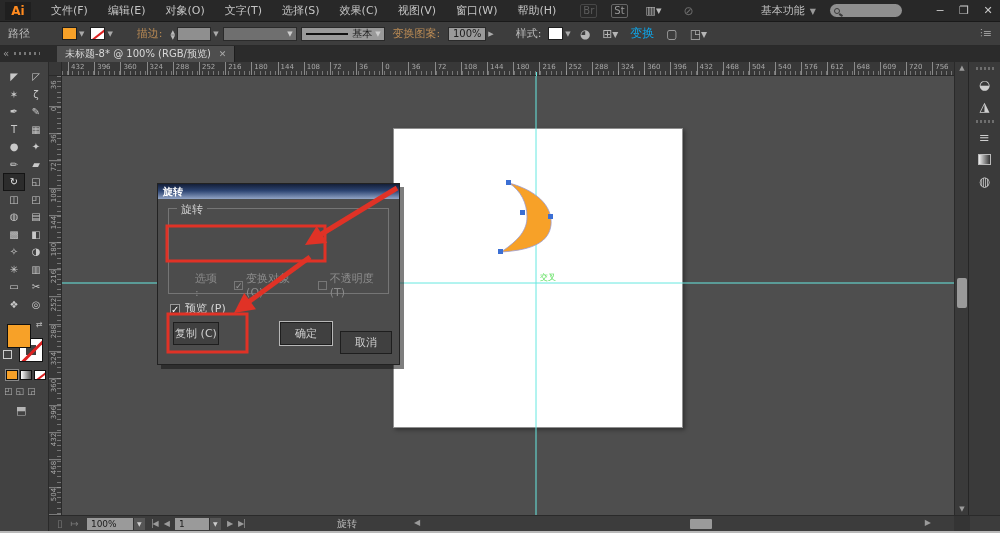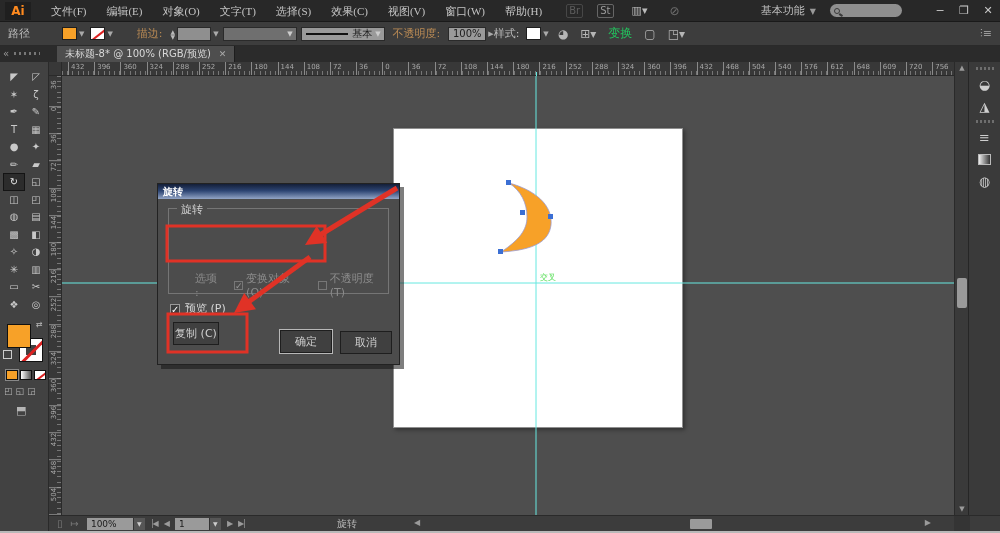--- a/index.html
+++ b/index.html
@@ -5,21 +5,21 @@
   * { margin:0; padding:0; box-sizing:border-box; }
   html,body { width:1000px; height:533px; overflow:hidden; background:#333;
     font-family:"DejaVu Sans","Liberation Sans",sans-serif; }
 
   
   #titlebar { position:absolute; left:0; top:0; width:1000px; height:22px;
     background:#282828; display:flex; align-items:center; border-bottom:1px solid #1a1a1a; }
   #ai-logo { width:26px; height:18px; margin-left:5px; background:#1f1f1f;
     color:#ff8a1e; font-weight:bold; font-size:12px; text-align:center; line-height:18px; }
   #menu-items { display:flex; margin-left:10px; }
-  .menu-item { color:#c5c5c5; font-size:11px; padding:0 10px; line-height:22px; cursor:default;font-family:Liberation Serif, serif; }
+  .menu-item { color:#c5c5c5; font-size:11px; padding:0 10px; line-height:22px; cursor:default; }
   .tb-ic { color:#9a9a9a; font-size:10px; margin-left:14px; border:1px solid #666;
     padding:0 2px; line-height:12px; border-radius:2px; }
   .tb-ic.dim { color:#5d5d5d; border-color:#474747; }
   #arrange-icon { margin-left:18px; color:#bbb; font-size:11px; }
   #share-icon { margin-left:22px; color:#707070; font-size:12px; }
   #right-cluster { margin-left:auto; display:flex; align-items:center; }
   #workspace-switcher { color:#bdbdbd; font-size:11px; margin-right:14px; }
   #workspace-switcher .car { font-size:8px; color:#999; margin-left:5px; }
   #search-box { width:72px; height:13px; background:#8f8f8f; border-radius:7px;
     display:flex; align-items:center; margin-right:26px; }
@@ -47,21 +47,21 @@
   .valbox { height:14px; background:#8f8f8f; border:1px solid #2a2a2a; margin-left:2px; }
   .combo { height:14px; background:#6f6f6f; border:1px solid #2a2a2a; margin-left:4px;
     display:flex; align-items:center; justify-content:flex-end; }
   .combo .car { font-size:7px; color:#ccc; margin:0 3px; }
   #stroke-style-combo { width:84px; background:#9a9a9a; }
   #stroke-style-combo .line { flex:1; height:2px; background:#111; margin:0 4px; }
   #stroke-style-combo .txt { color:#1c1c1c; font-size:10px; }
   #opacity-box { width:38px; background:#9a9a9a; color:#1c1c1c; display:flex;
     align-items:center; justify-content:center; font-size:10px; }
   .cbar-icon { color:#b5b5b5; font-size:12px; margin:0 6px; }
-  .cbar-icon.orange { color:#22c55e; }
+  .cbar-icon.orange { color:#0ea5e9; }
   #panel-menu-icon { margin-left:auto; margin-right:8px; color:#9a9a9a; font-size:11px; }
 
   
   #tabrow { position:absolute; left:0; top:46px; width:1000px; height:16px; background:#2b2b2b; }
   #collapse-icon { position:absolute; left:3px; top:2px; color:#9a9a9a; font-size:10px; }
   #tool-grip { position:absolute; left:14px; top:6px; width:26px; height:3px;
     background:repeating-linear-gradient(90deg,#777 0 2px,transparent 2px 5px); }
   #doc-tab { position:absolute; left:57px; top:0; height:16px; background:#4e4e4e;
     color:#d8d8d8; font-size:10px; display:flex; align-items:center; padding:0 8px; gap:8px;
     border-right:1px solid #1d1d1d; }
@@ -142,21 +142,21 @@
   #options-label { margin-left:26px; }
   .dimcheck { width:9px; height:9px; border:1px solid #777; margin:0 3px 0 12px;
     font-size:9px; line-height:8px; color:#9a9a9a; text-align:center; }
   #preview-row { position:absolute; left:12px; top:117px; display:flex; align-items:center;
     color:#d6d6d6; font-size:11px; }
   #preview-check { width:10px; height:10px; border:1px solid #999; background:#3c3c3c;
     color:#fff; font-size:10px; line-height:9px; text-align:center; margin-right:5px; }
   .dlg-btn { position:absolute; top:138px; height:23px; background:#404040; border:1px solid #1e1e1e;
     color:#cfcfcf; font-size:11px; text-align:center; line-height:21px; }
   #copy-btn { left:15px; width:46px; }
-  #ok-btn { left:122px; width:52px; box-shadow:0 0 0 1px #b8b8b8;margin-top:8px; }
+  #ok-btn { left:122px; width:52px; box-shadow:0 0 0 1px #b8b8b8; }
   #cancel-btn { left:182px; width:52px;margin-top:9px; }
 
   
   #annot-svg { position:absolute; left:0; top:0; z-index:40; pointer-events:none; }
 
   
   #dock { position:absolute; left:968px; top:62px; width:32px; height:471px; background:#3a3a3a;
     border-left:1px solid #262626; }
   #dock-col { display:flex; flex-direction:column; align-items:center; padding-top:2px; }
   .dock-grip { width:18px; height:3px; margin:3px 0;
@@ -244,24 +244,24 @@
   <span class="valbox" style="width:34px"></span>
   <span class="mini-car">▼</span>
   <span class="combo" style="width:74px">
       <span class="car">▼</span>
     </span>
   <span class="combo" id="stroke-style-combo">
     <span class="line"></span>
     <span class="txt">基本</span>
     <span class="car">▼</span>
   </span>
-  <span class="lbl link" style="margin-left:8px">不透明度:</span>
+  <span class="lbl link" style="margin-left:8px">变换图案:</span>
   <span class="combo" id="opacity-box">100%</span>
   <span class="mini-car">▶</span>
-  <span class="lbl" style="margin-left:0">样式:</span>
+  <span class="lbl" style="margin-left:22px">样式:</span>
   <span class="swatch-combo">
     <span class="swatch" style="background:#fff"></span>
     <span class="mini-car">▼</span>
   </span>
   <span class="cbar-icon">◕</span>
   <span class="cbar-icon">⊞▾</span>
   <span class="cbar-icon orange">变换</span>
   <span class="cbar-icon">▢</span>
   <span class="cbar-icon">◳▾</span>
   <span id="panel-menu-icon">⫶≡</span>

